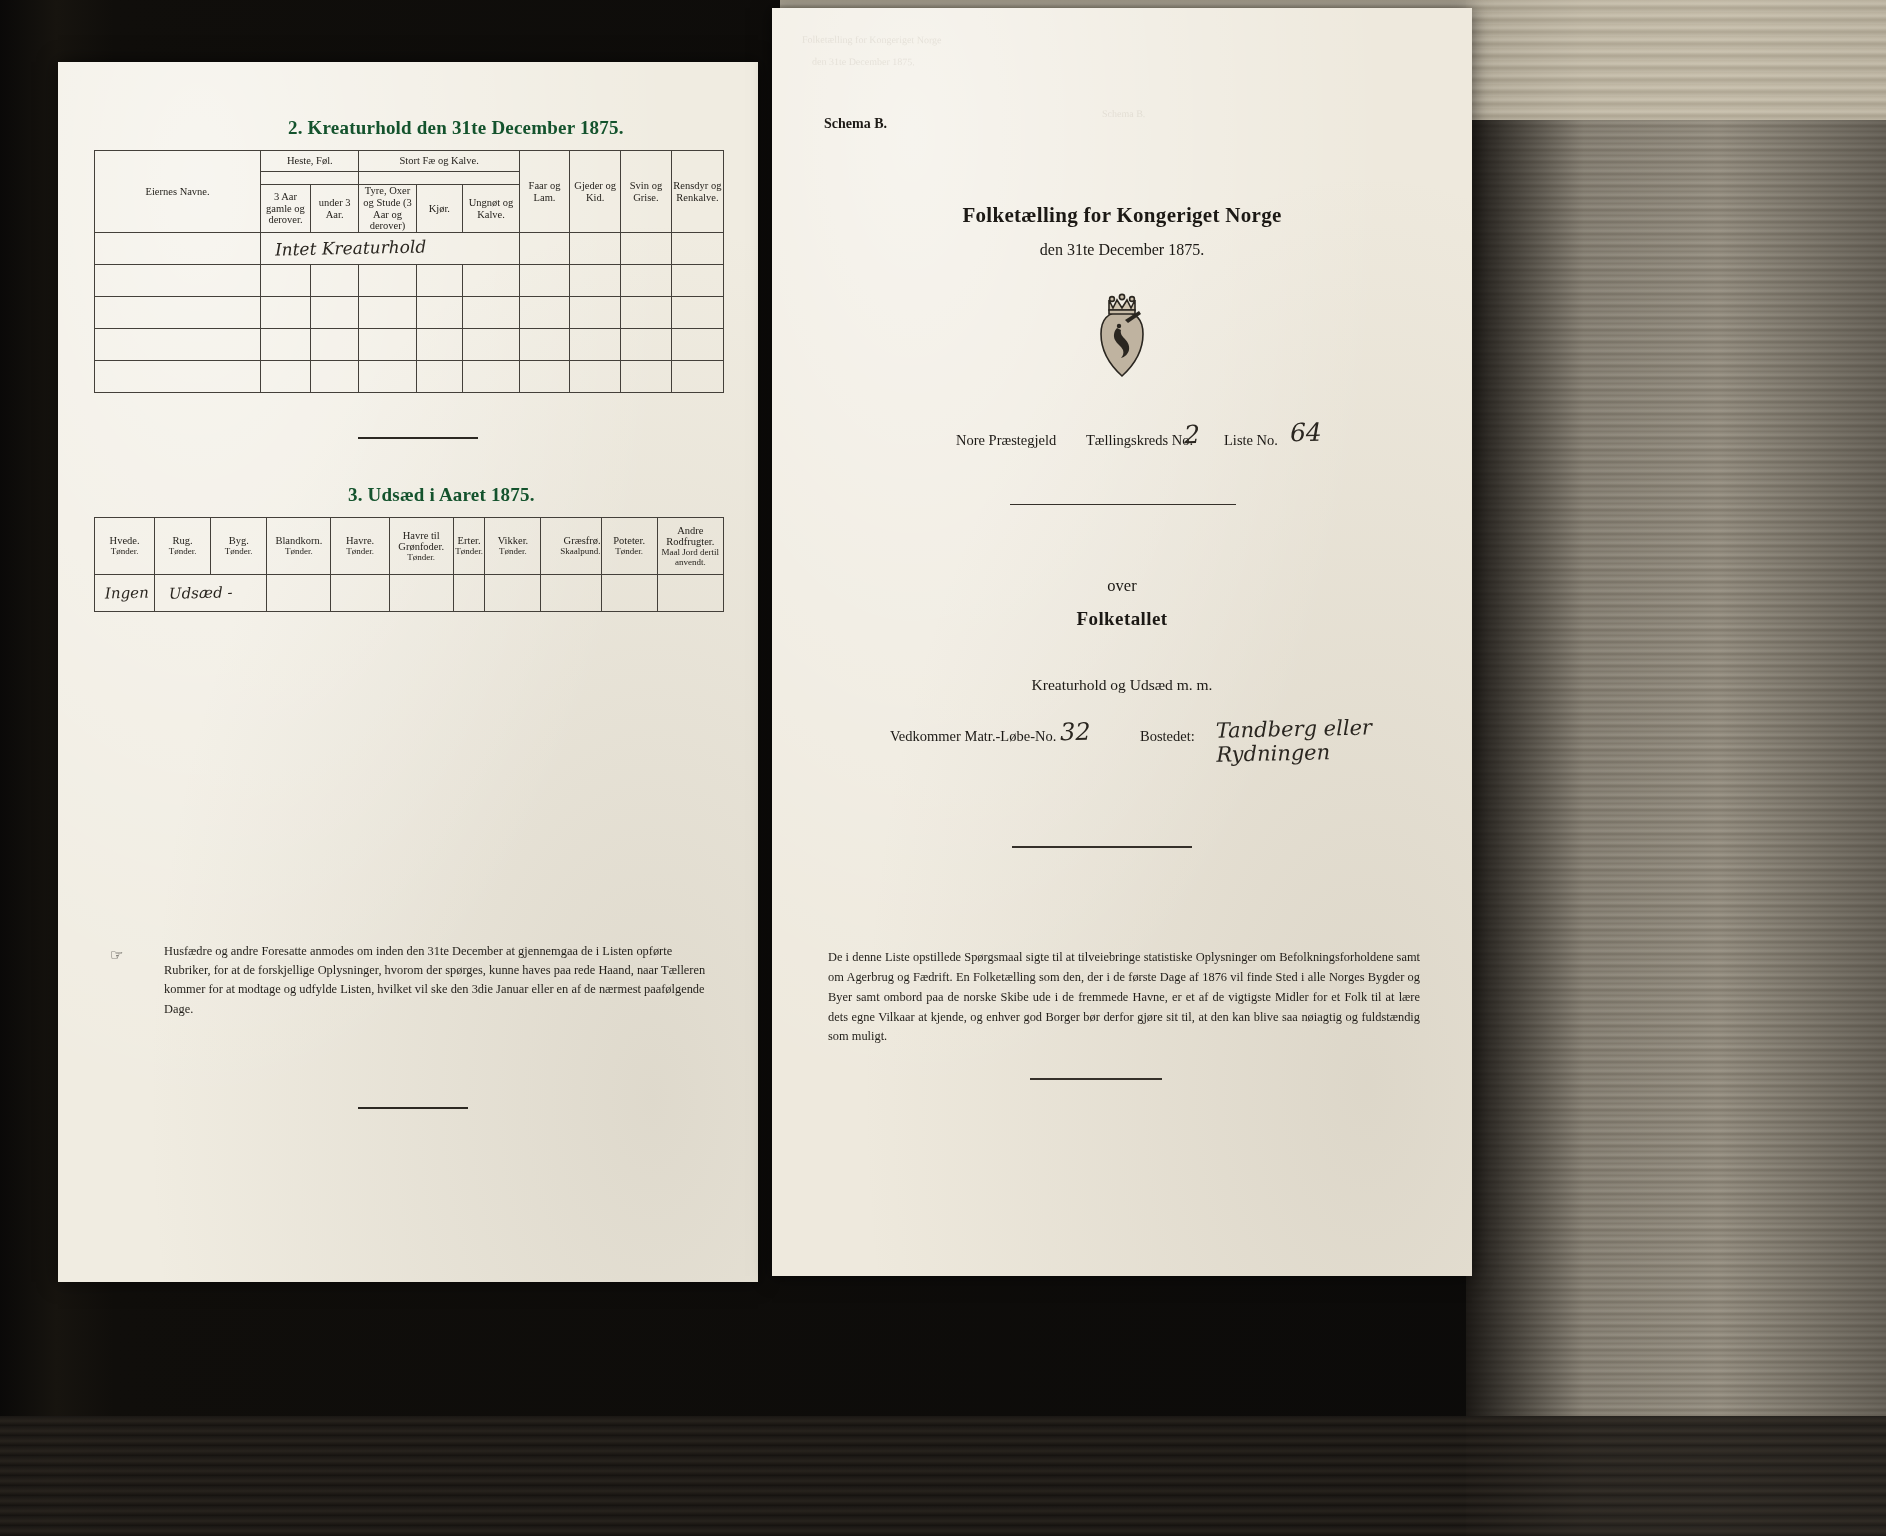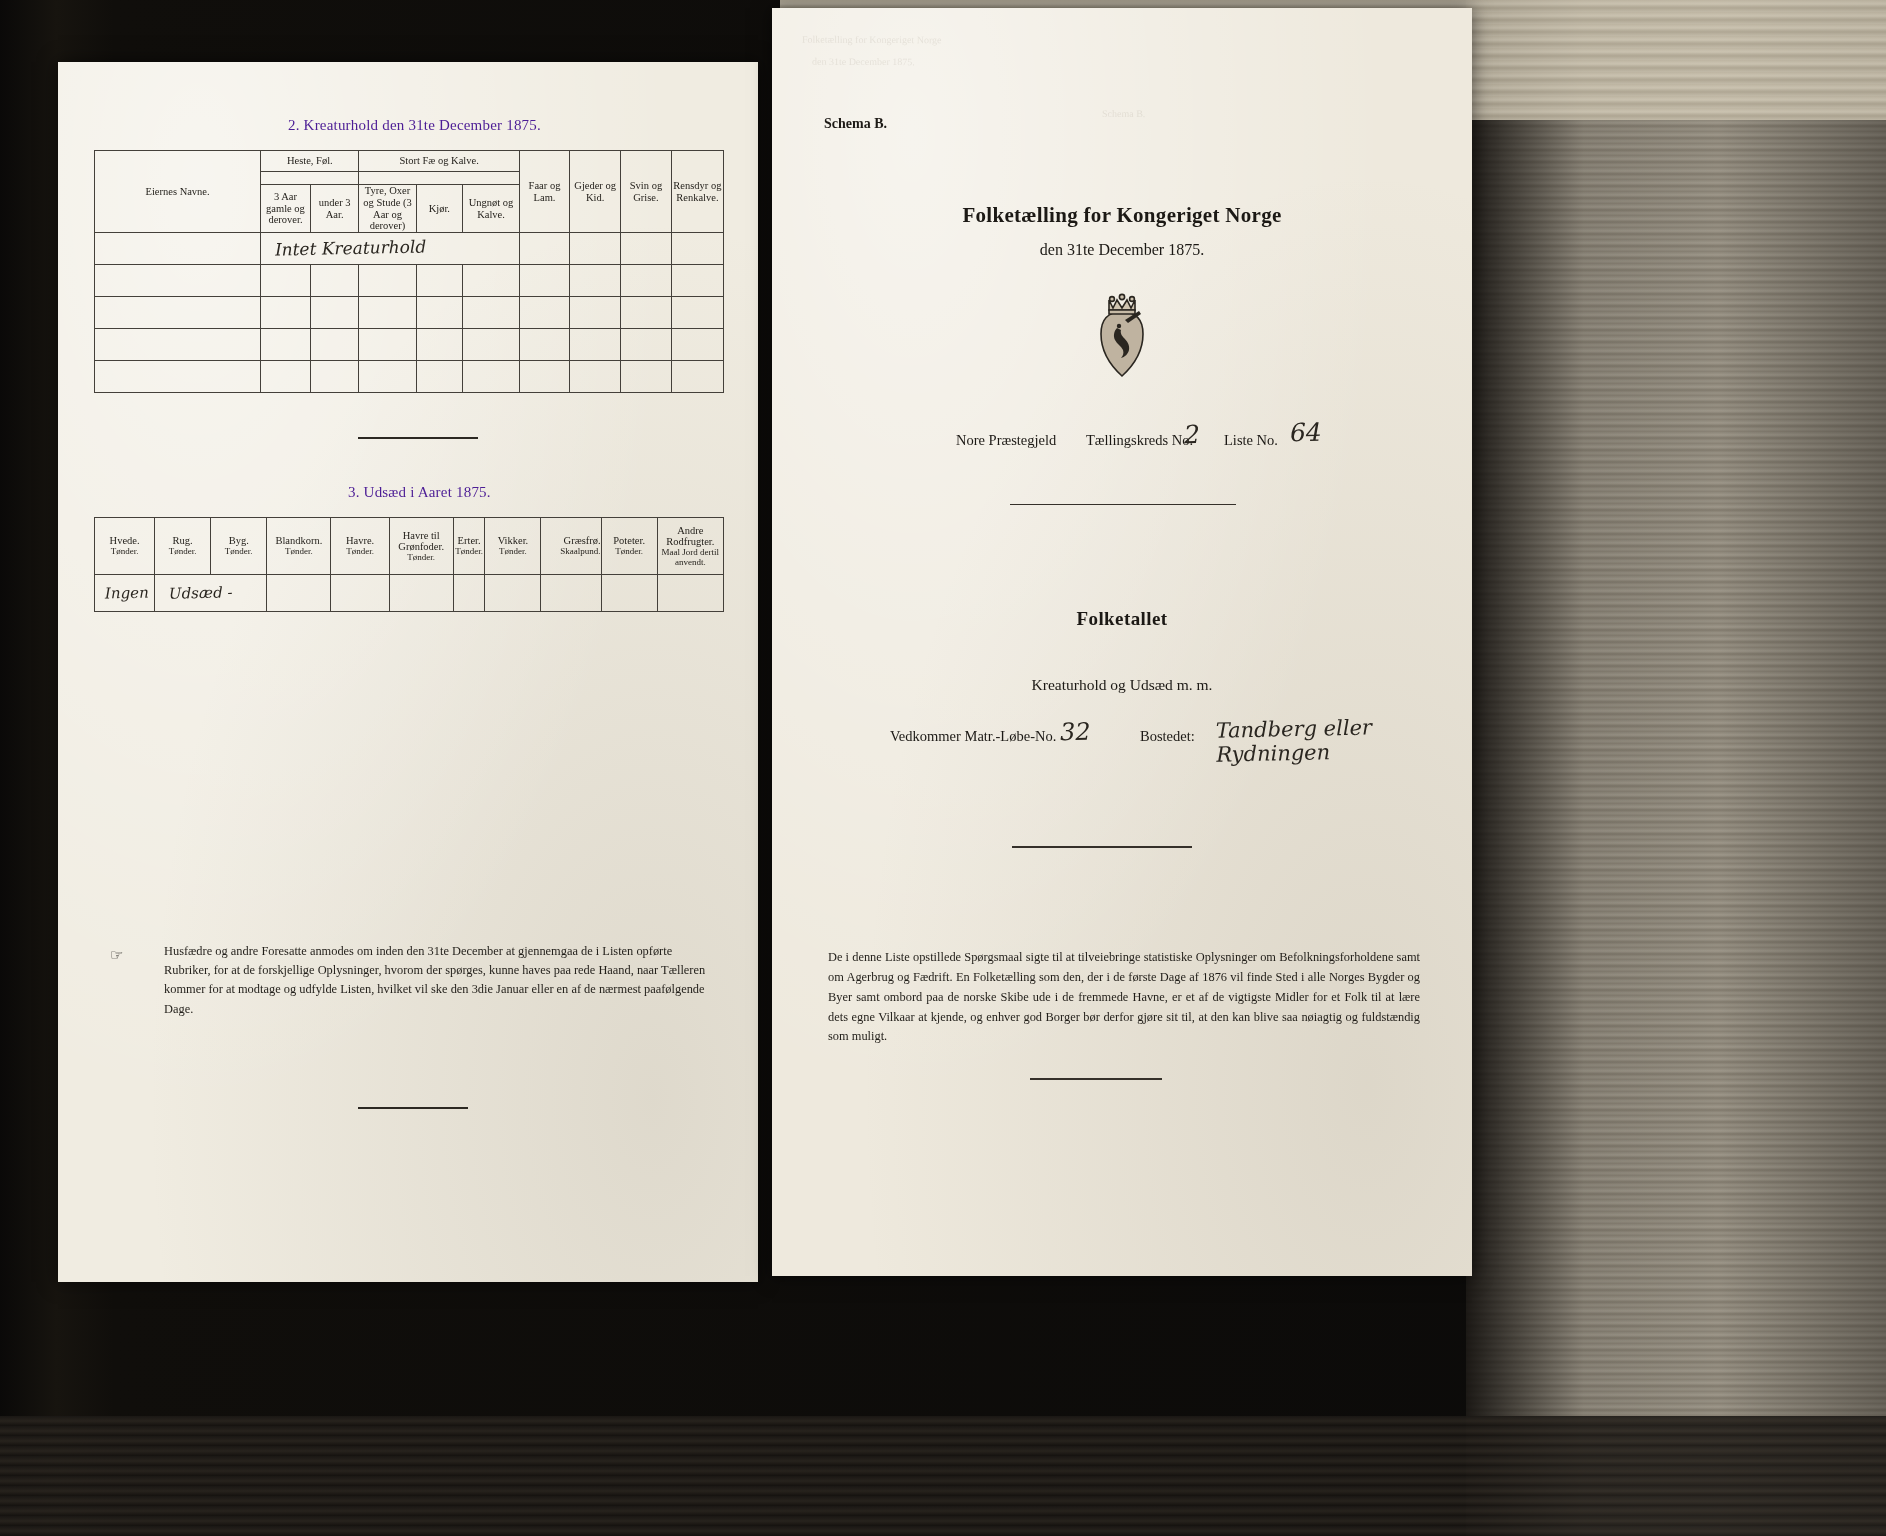--- a/index.html
+++ b/index.html
@@ -88,24 +88,24 @@
 
   .inner {
     position: absolute;
     inset: 0;
     padding: 0;
   }
 
   
   .sect-title {
     position: absolute;
-    font-size: 15px;
-    font-weight: normal;
+    font-size: 19px;
+    font-weight: bold;
     letter-spacing: .2px;
-    color: #4c1d95;
+    color: #14532d;
   }
   table.grid {
     position: absolute;
     border-collapse: collapse;
     color: #201d18;
   }
   table.grid td, table.grid th {
     border: 1px solid #44403a;
     padding: 0;
     font-weight: normal;
@@ -432,20 +432,21 @@
       </div>
       <div class="line-fields" style="left:452px; top:424px;">
         <span>Liste No.</span>
       </div>
       <div class="line-fields" style="left:518px; top:410px;">
         <span class="handwrite" style="font-size:25px;">64</span>
       </div>
 
       <div class="small-rule" style="left:238px; top:496px; width:226px; height:1px;"></div>
 
+      <div class="r-center title-4" style="top:568px;">over</div>
       <div class="r-center title-3" style="top:600px; font-size:19px;">Folketallet</div>
       <div class="r-center title-5" style="top:668px;">Kreaturhold og Udsæd m. m.</div>
 
       <div class="line-fields" style="left:118px; top:720px;">
         <span>Vedkommer Matr.-Løbe-No.</span>
       </div>
       <div class="line-fields" style="left:288px; top:710px;">
         <span class="handwrite" style="font-size:24px;">32</span>
       </div>
       <div class="line-fields" style="left:368px; top:720px;">

